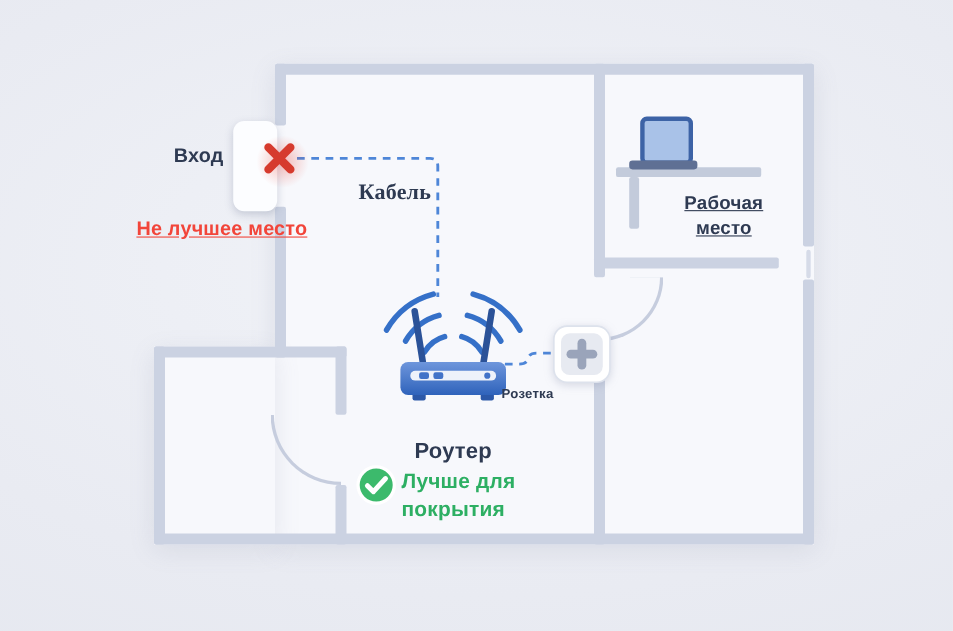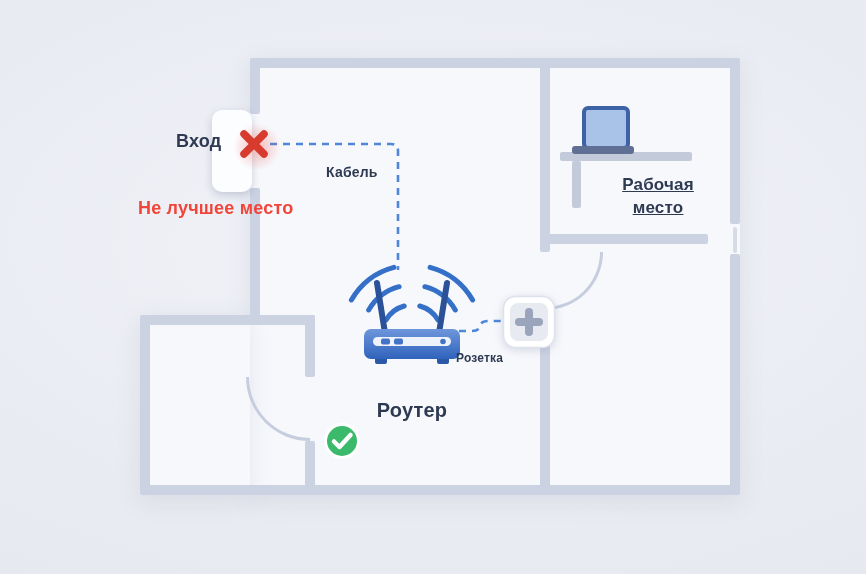--- a/index.html
+++ b/index.html
@@ -20,26 +20,26 @@
 
   .door-leaf {
     position:absolute; left:212px; top:110px; width:40px; height:82px;
     background:#fcfdff; border-radius:10px;
     box-shadow:0 3px 8px rgba(100,110,140,.30);
   }
 
   .label { position:absolute; color:#2e3a52; font-weight:600; letter-spacing:.2px; white-space:nowrap; }
   .label .line { display:block; }
 
-  .lbl-entrance { left:176px; top:131px; font-size:18px;text-align:center; }
-  .lbl-cable    { left:326px; top:164px; font-size:14px; }
+  .lbl-entrance { left:158px; top:131px; font-size:18px;text-align:center; }
+  .lbl-cable    { left:326px; top:164px; font-size:20px;font-family:Liberation Serif, serif; }
   .lbl-router   { left:337px; top:399px; width:150px; text-align:center; font-size:20px; font-weight:700; }
   .lbl-socket   { left:456px; top:351px; width:90px; text-align:left; font-size:12px; }
   .lbl-workzone { left:608px; top:173px; width:100px; text-align:center; font-size:17px; line-height:23px;text-decoration:underline; }
-  .lbl-bad  { left:138px; top:197px; font-size:18px; font-weight:700; color:#f2453a; line-height:23px; }
+  .lbl-bad  { left:124px; top:197px; font-size:18px; font-weight:700; color:#f2453a; line-height:23px;text-decoration:underline; }
   .lbl-good { left:365px; top:426px; font-size:19px; font-weight:700; color:#2daf63; line-height:25px; }
 
   .glow {
     position:absolute; left:233px; top:123px; width:48px; height:48px; border-radius:50%;
     background:radial-gradient(circle, rgba(235,90,80,.40) 0%, rgba(235,90,80,0) 70%);
   }
 
   .desk-top { position:absolute; left:560px; top:152px; width:132px; height:9px; background:#c3cbdb; border-radius:2px; }
   .desk-leg { position:absolute; left:572px; top:161px; width:9px;  height:47px; background:#c3cbdb; border-radius:2px; }
 
@@ -145,14 +145,18 @@
 
   <div class="label lbl-workzone">
     <span class="line">Рабочая</span>
     <span class="line">место</span>
   </div>
 
   <div class="label lbl-router">Роутер</div>
 
   <div class="label lbl-socket">Розетка</div>
 
+  <div class="label lbl-good">
+    <span class="line">Лучше для</span>
+    <span class="line">покрытия</span>
+  </div>
 
 </div>
 
 </body></html>

